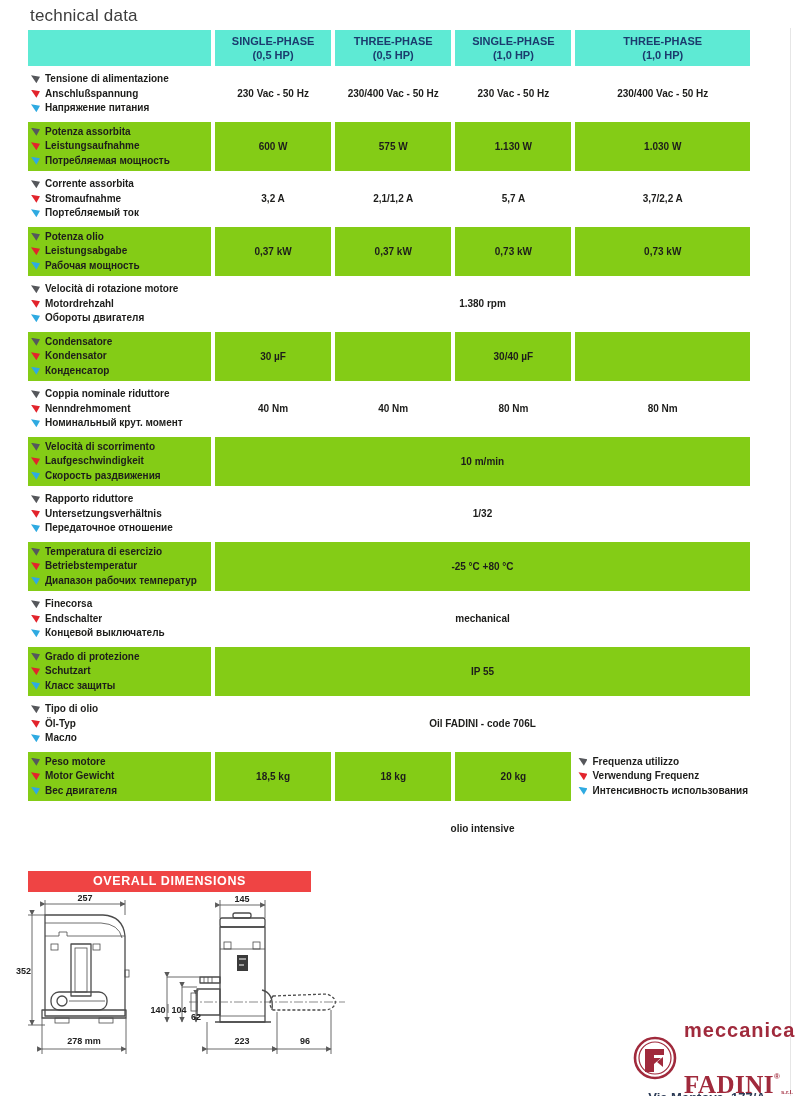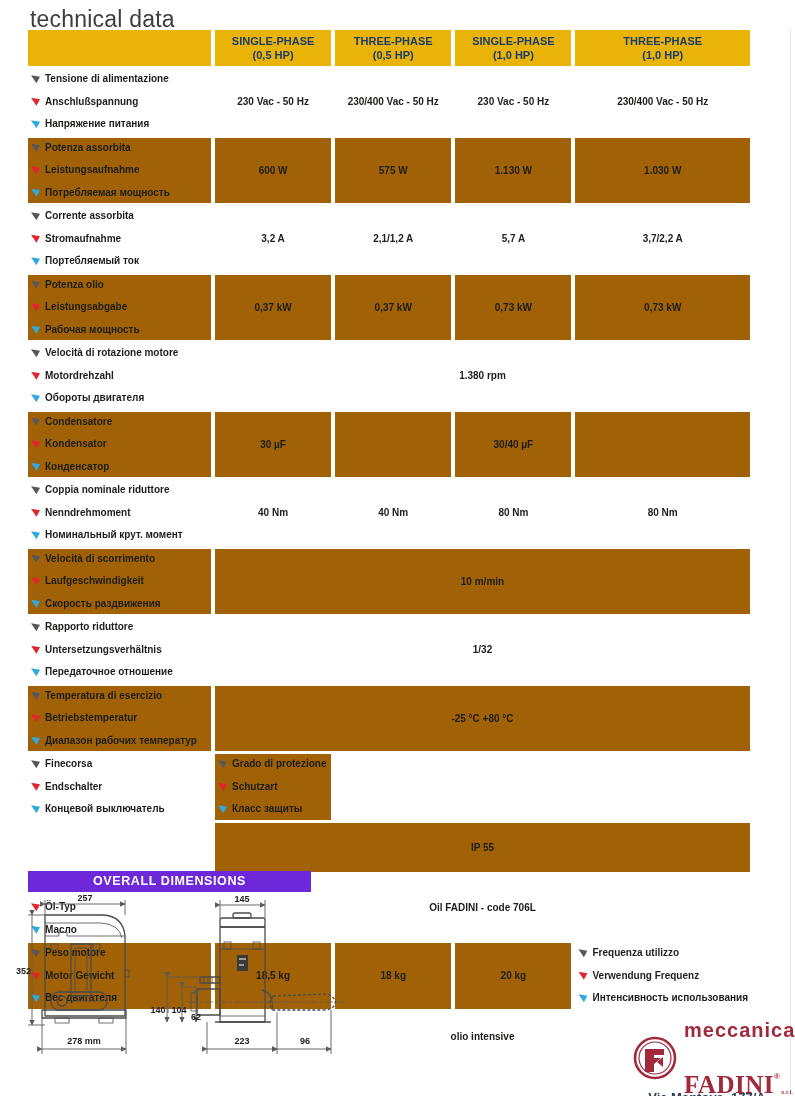--- a/index.html
+++ b/index.html
@@ -4,65 +4,65 @@
 <style>
   html,body{margin:0;padding:0;}
   body{
     width:795px;height:1096px;position:relative;overflow:hidden;
     background:#ffffff;
     font-family:"Liberation Sans", sans-serif;
     -webkit-font-smoothing:antialiased;
   }
   .page-title{
     position:absolute;left:30px;top:6px;
-    font-size:23px;font-weight:500;color:#3d3d3d;letter-spacing:.2px;
+    font-size:17px;font-weight:500;color:#3d3d3d;letter-spacing:.2px;
   }
   .edge-right{
     position:absolute;right:4px;top:28px;bottom:0;width:1px;background:#e6e6e6;
   }
 
   
   #tech-table{
     position:absolute;left:28px;top:30px;width:722px;
     display:grid;
     grid-template-columns:183px repeat(4,1fr);
     column-gap:4px;row-gap:3px;
   }
   .header-cell{
-    background:#eab308;height:36px;
+    background:#5eead4;height:36px;
     display:flex;flex-direction:column;align-items:center;justify-content:center;
     color:#1b3c6e;font-weight:bold;font-size:11px;line-height:1.3;text-align:center;
   }
   .cell{min-height:49px;}
   .label-cell{
     display:flex;flex-direction:column;justify-content:center;
-    gap:10px;padding:4px 2px 4px 3px;box-sizing:border-box;
+    gap:2px;padding:4px 2px 4px 3px;box-sizing:border-box;
   }
   .lab-line{
     display:flex;align-items:center;
     font-size:10px;font-weight:bold;color:#1d1d1b;line-height:1.25;white-space:nowrap;
   }
   .marker{
     width:9px;height:8px;margin-right:5px;flex:0 0 9px;
     clip-path:polygon(0 0,100% 18%,60% 100%);
   }
   .m-it{background:#55575b;}
   .m-de{background:#e2242c;}
   .m-ru{background:#2faae1;}
   .value-cell{
     display:flex;align-items:center;justify-content:center;
     font-size:10px;font-weight:bold;color:#1d1d1b;text-align:center;
   }
   .span4{grid-column:2 / span 4;}
-  .shaded{background:#a16207;}
+  .shaded{background:#84cc16;}
 
   
   .dims-bar{
     position:absolute;left:28px;top:871px;width:283px;height:21px;
-    background:#6d28d9;color:#ffffff;font-weight:bold;font-size:12.5px;
+    background:#ef4444;color:#ffffff;font-weight:bold;font-size:12.5px;
     text-align:center;line-height:21px;letter-spacing:.6px;
   }
   .dims-svg{position:absolute;left:15px;top:892px;}
   .part{fill:none;stroke:#4b4b4b;stroke-width:1.3;stroke-linejoin:round;}
   .part-thin{fill:none;stroke:#4b4b4b;stroke-width:.8;}
   .dim{stroke:#5a5a5a;stroke-width:.9;fill:none;}
   .dimtxt{font-family:"Liberation Sans",sans-serif;font-size:9px;font-weight:bold;fill:#222222;}
   .dash{stroke-dasharray:3,2;}
   .cline{stroke:#5a5a5a;stroke-width:.7;stroke-dasharray:9,2,2,2;fill:none;}
 
@@ -292,20 +292,21 @@
       </div>
       <div class="lab-line">
         <span class="marker m-de"></span>
         <span>Endschalter</span>
       </div>
       <div class="lab-line">
         <span class="marker m-ru"></span>
         <span>Концевой выключатель</span>
       </div>
     </div>
+    <div class="cell value-cell span4">mechanical</div>
     <div class="cell label-cell shaded">
       <div class="lab-line">
         <span class="marker m-it"></span>
         <span>Grado di protezione</span>
       </div>
       <div class="lab-line">
         <span class="marker m-de"></span>
         <span>Schutzart</span>
       </div>
       <div class="lab-line">

